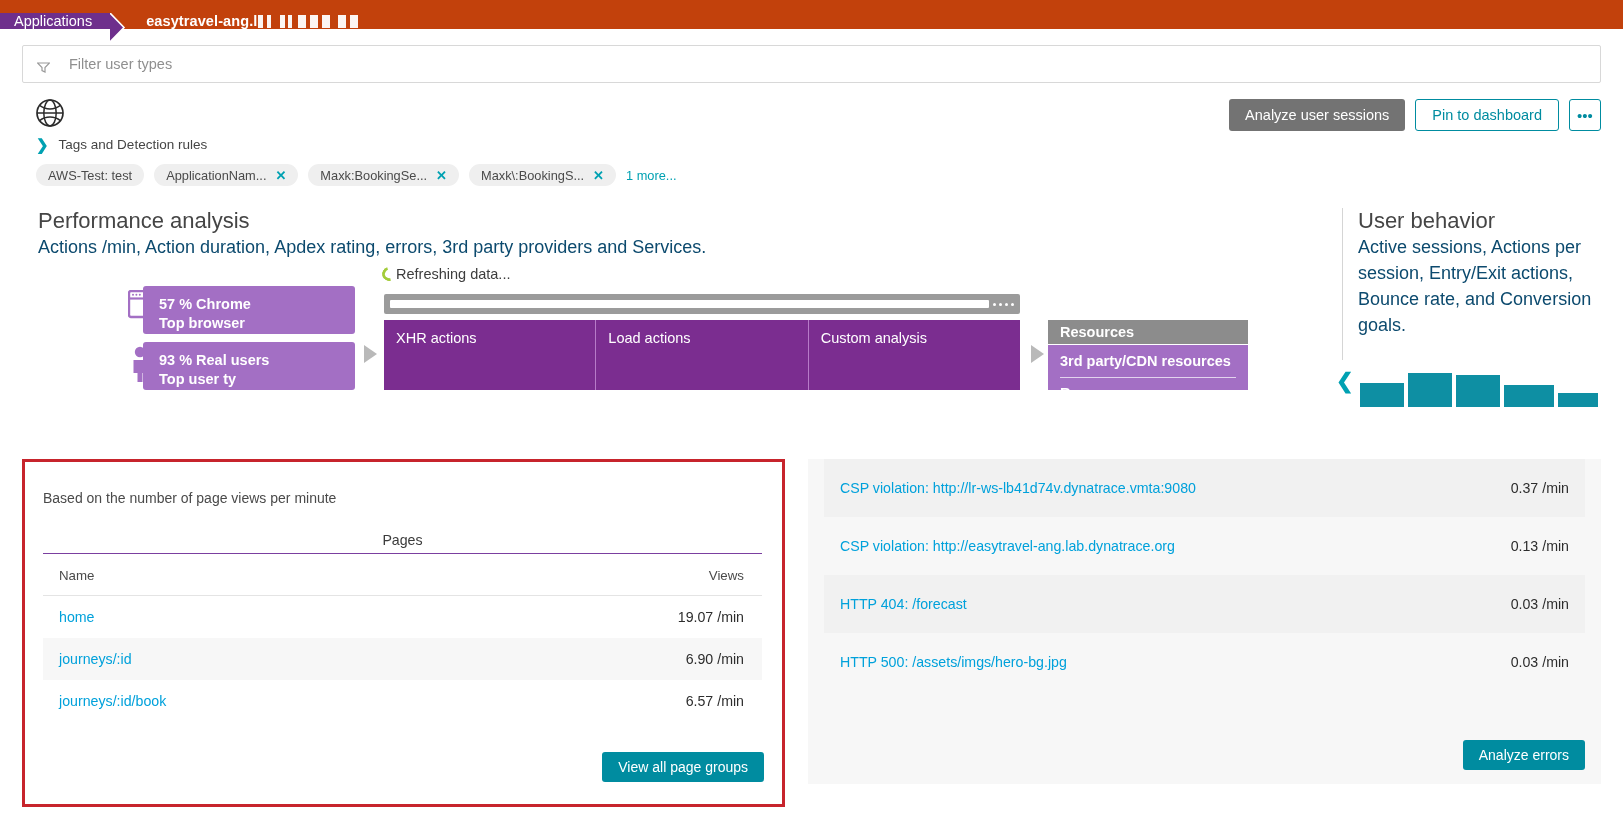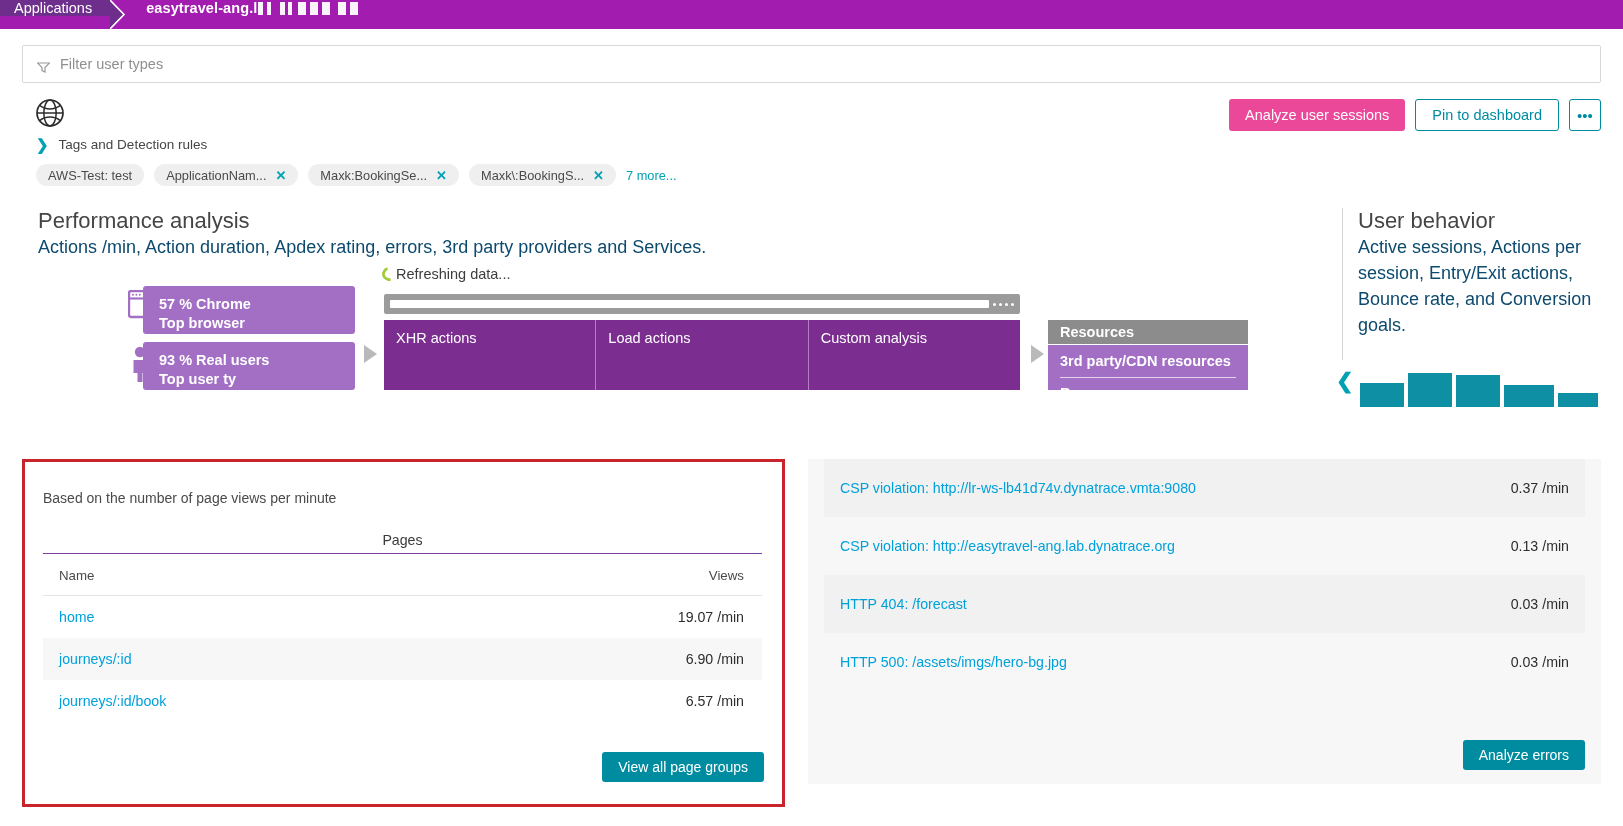--- a/index.html
+++ b/index.html
@@ -6,22 +6,22 @@
   html, body {
     width: 1623px; height: 826px;
     background: #ffffff;
     font-family: "Liberation Sans", sans-serif;
     overflow: hidden;
   }
 
   
   .topbar {
     height: 29px; width: 100%;
-    background: #a21caf;
-    display: flex; align-items: flex-start;
+    background: #c2410c;
+    display: flex; align-items: flex-end;
     position: relative;
   }
   .crumb-app {
     background: #6E2F8C;
     color: #ffffff;
     font-size: 14.5px;
     display: flex; align-items: center;
     padding: 0 18px 0 14px;
     position: relative;
     z-index: 2;
@@ -56,33 +56,33 @@
     opacity: .95;
   }
 
   
   .filterwrap { padding: 16px 22px 0 22px; background: #fff; }
   .filterbox {
     height: 38px; border: 1px solid #d8d8d8; background: #fff;
     display: flex; align-items: center; padding: 0 14px;
     border-radius: 2px;
   }
-  .filter-placeholder { color: #8f8f8f; font-size: 14.5px; margin-left: 10px; }
+  .filter-placeholder { color: #8f8f8f; font-size: 14.5px; margin-left: 19px; }
   .funnel { width: 13px; height: 11px; display: block; }
 
   
   .panel { padding: 14px 22px 0 22px; position: relative; }
   .panel-head { display: flex; align-items: flex-start; }
   .globe { width: 32px; height: 32px; margin-left: 12px; }
   .head-actions {
     margin-left: auto; display: flex; align-items: center; gap: 10px;
     padding-top: 2px;
   }
   .btn-primary {
-    background: #ec4899; color: #fff; border: none;
+    background: #737373; color: #fff; border: none;
     height: 32px; padding: 0 16px; font-size: 14.5px;
     border-radius: 3px; cursor: pointer;
     font-family: "Liberation Sans", sans-serif;
   }
   .btn-outline {
     background: #fff; color: #008CA0; border: 1px solid #008CA0;
     height: 32px; padding: 0 16px; font-size: 14.5px;
     border-radius: 3px; cursor: pointer;
     font-family: "Liberation Sans", sans-serif;
   }
@@ -319,21 +319,21 @@
       <span class="x">✕</span>
     </span>
     <span class="tag">
       <span>Maxk:BookingSe...</span>
       <span class="x">✕</span>
     </span>
     <span class="tag">
       <span>Maxk\:BookingS...</span>
       <span class="x">✕</span>
     </span>
-    <span class="tag-more">7 more...</span>
+    <span class="tag-more">1 more...</span>
   </div>
 </div>
 
 <div class="band">
 
   <div class="perf">
     <div class="sec-title">Performance analysis</div>
     <div class="sec-sub">Actions /min, Action duration, Apdex rating, errors, 3rd party providers and Services.</div>
   </div>
 

